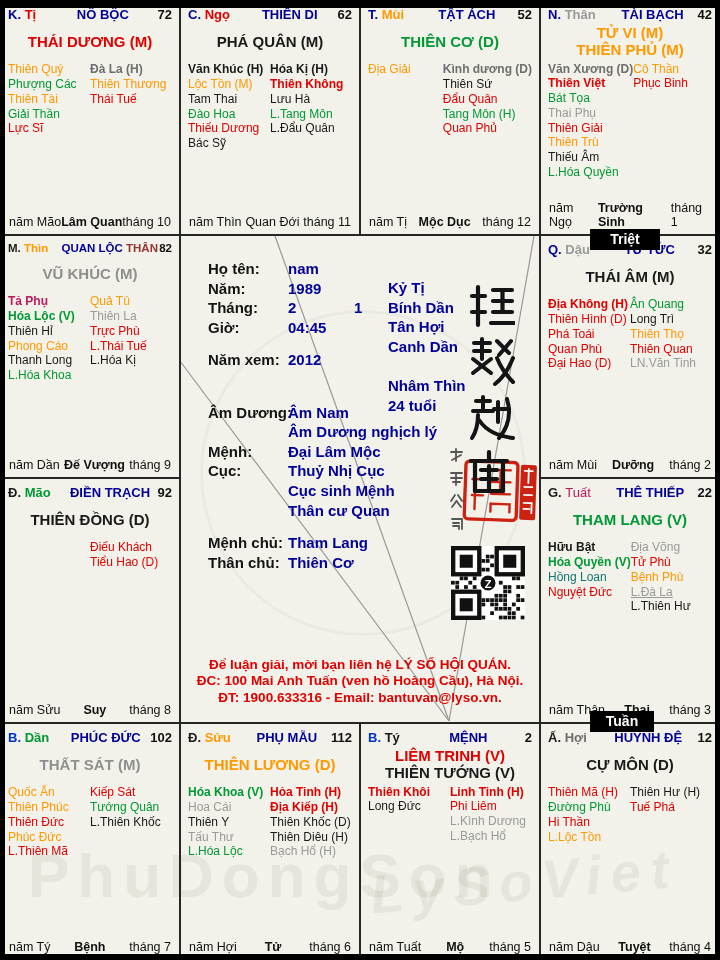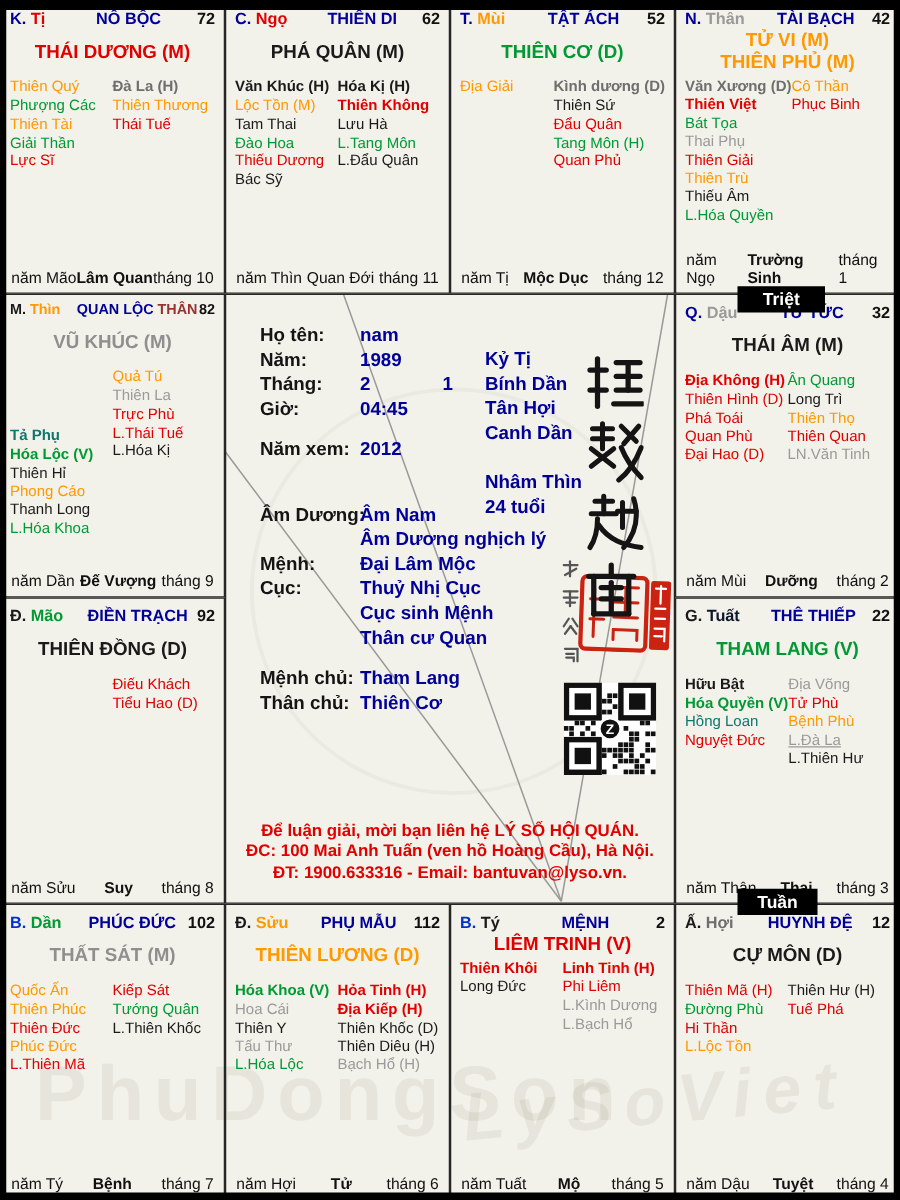--- a/index.html
+++ b/index.html
@@ -207,21 +207,21 @@
       <div class="hdr tight">
         <span><span style="color: rgb(26, 26, 26); font-weight: bold;">M. </span><span style="color: rgb(255, 153, 0); font-weight: bold;">Thìn</span></span>
         <span class="house"><span style="color: rgb(0, 0, 153); font-weight: bold;">QUAN LỘC</span><span style="color: rgb(153, 51, 51); font-weight: bold;"> THÂN</span></span>
         <span style="color: rgb(17, 17, 17); font-weight: bold;">82</span>
       </div>
       <div class="main">
         <div style="color: rgb(143, 143, 143);">VŨ KHÚC (M)</div>
       </div>
       <div class="cols">
         <div class="col">
-          <div class="star b" style="color: #0f766e; margin-top: 47px;">Tả Phụ</div>
+          <div class="star b" style="color: #be185d;">Tả Phụ</div>
           <div class="star b" style="color: rgb(0, 153, 51);">Hóa Lộc (V)</div>
           <div class="star" style="color: rgb(26, 26, 26);">Thiên Hỉ</div>
           <div class="star" style="color: rgb(255, 153, 0);">Phong Cáo</div>
           <div class="star" style="color: rgb(26, 26, 26);">Thanh Long</div>
           <div class="star" style="color: rgb(0, 153, 51);">L.Hóa Khoa</div>
         </div>
         <div class="col">
           <div class="star" style="color: rgb(255, 153, 0);">Quả Tú</div>
           <div class="star" style="color: rgb(154, 154, 154);">Thiên La</div>
           <div class="star" style="color: rgb(224, 0, 0);">Trực Phù</div>
@@ -283,21 +283,21 @@
         </div>
       </div>
       <div class="foot">
         <span style="color: rgb(17, 17, 17);">năm Sửu</span>
         <span class="stage" style="color: rgb(17, 17, 17); font-weight: bold;">Suy</span>
         <span style="color: rgb(17, 17, 17);">tháng 8</span>
       </div>
     </div>
   <div class="cell c-tuat" id="cell-tuat">
       <div class="hdr">
-        <span><span style="color: rgb(26, 26, 26); font-weight: bold;">G. </span><span style="color: #0f172a; font-weight: bold;">Tuất</span></span>
+        <span><span style="color: rgb(26, 26, 26); font-weight: bold;">G. </span><span style="color: #be185d; font-weight: normal;">Tuất</span></span>
         <span class="house"><span style="color: rgb(0, 0, 153); font-weight: bold;">THÊ THIẾP</span></span>
         <span style="color: rgb(17, 17, 17); font-weight: bold;">22</span>
       </div>
       <div class="main">
         <div style="color: rgb(0, 153, 51);">THAM LANG (V)</div>
       </div>
       <div class="cols">
         <div class="col">
           <div class="star b" style="color: rgb(26, 26, 26);">Hữu Bật</div>
           <div class="star b" style="color: rgb(0, 153, 51);">Hóa Quyền (V)</div>
@@ -379,20 +379,21 @@
       </div>
     </div>
   <div class="cell c-ty" id="cell-ty">
       <div class="hdr">
         <span><span style="color: rgb(0, 51, 204); font-weight: bold;">B. </span><span style="color: rgb(26, 26, 26); font-weight: bold;">Tý</span></span>
         <span class="house"><span style="color: rgb(0, 0, 153); font-weight: bold;">MỆNH</span></span>
         <span style="color: rgb(17, 17, 17); font-weight: bold;">2</span>
       </div>
       <div class="main dual">
         <div style="color: rgb(224, 0, 0);">LIÊM TRINH (V)</div>
+        <div style="color: rgb(26, 26, 26);">THIÊN TƯỚNG (V)</div>
       </div>
       <div class="cols dual">
         <div class="col">
           <div class="star b" style="color: rgb(224, 0, 0);">Thiên Khôi</div>
           <div class="star" style="color: rgb(26, 26, 26);">Long Đức</div>
         </div>
         <div class="col">
           <div class="star b" style="color: rgb(224, 0, 0);">Linh Tinh (H)</div>
           <div class="star" style="color: rgb(224, 0, 0);">Phi Liêm</div>
           <div class="star" style="color: rgb(154, 154, 154);">L.Kình Dương</div>

